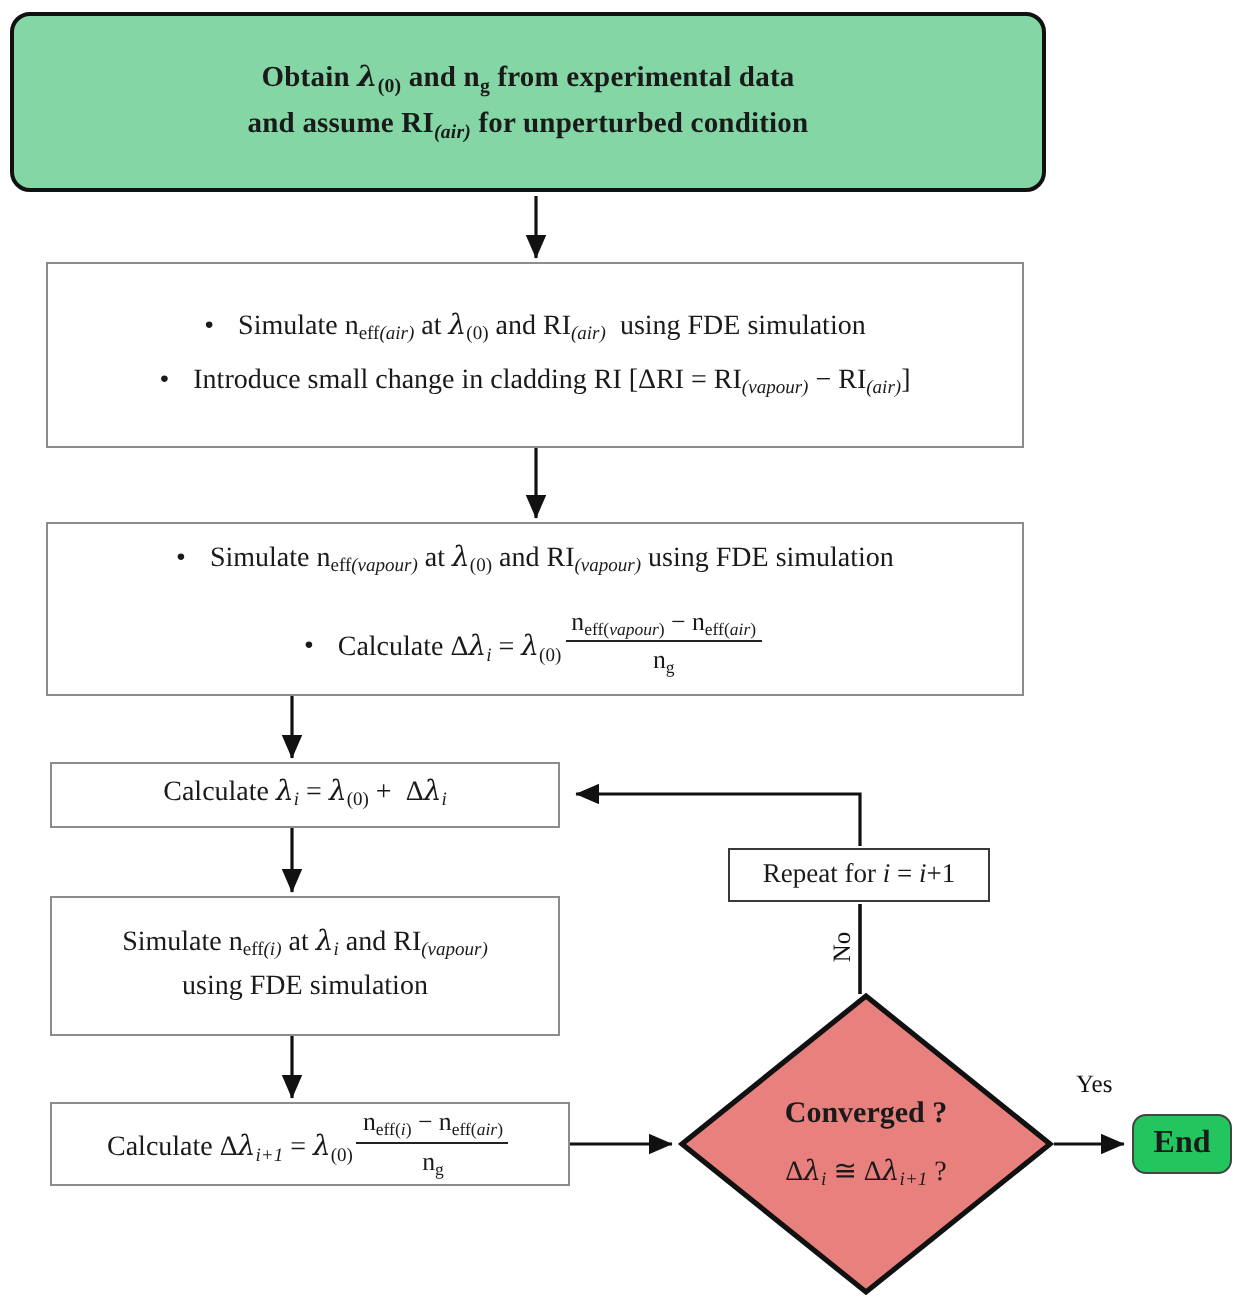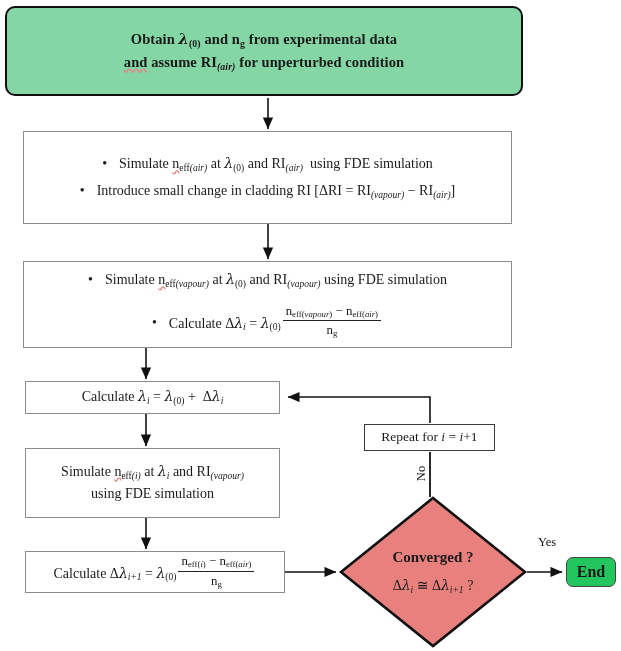--- a/index.html
+++ b/index.html
@@ -86,21 +86,21 @@
     white-space: nowrap;
     margin: 2px 0;
   }
   .bul { margin-right: 5px; }
   sub {
     font-size: 0.68em;
     vertical-align: -0.28em;
   }
   .it { font-style: italic; }
   .lam { font-style: italic; font-family: "DejaVu Serif", serif; }
-  .sqw { text-decoration: underline; text-decoration-color: #d88; text-decoration-style: wavy; margin-top: 41px; }
+  .sqw { text-decoration-color: #d88; text-decoration-style: wavy; margin-top: 41px; }
   .frac {
     display: inline-block;
     vertical-align: -0.52em;
     text-align: center;
     margin: 0 2px;
     font-size: 0.92em;
   }
   .frac .num {
     display: block;
     border-bottom: 1px solid #222;

